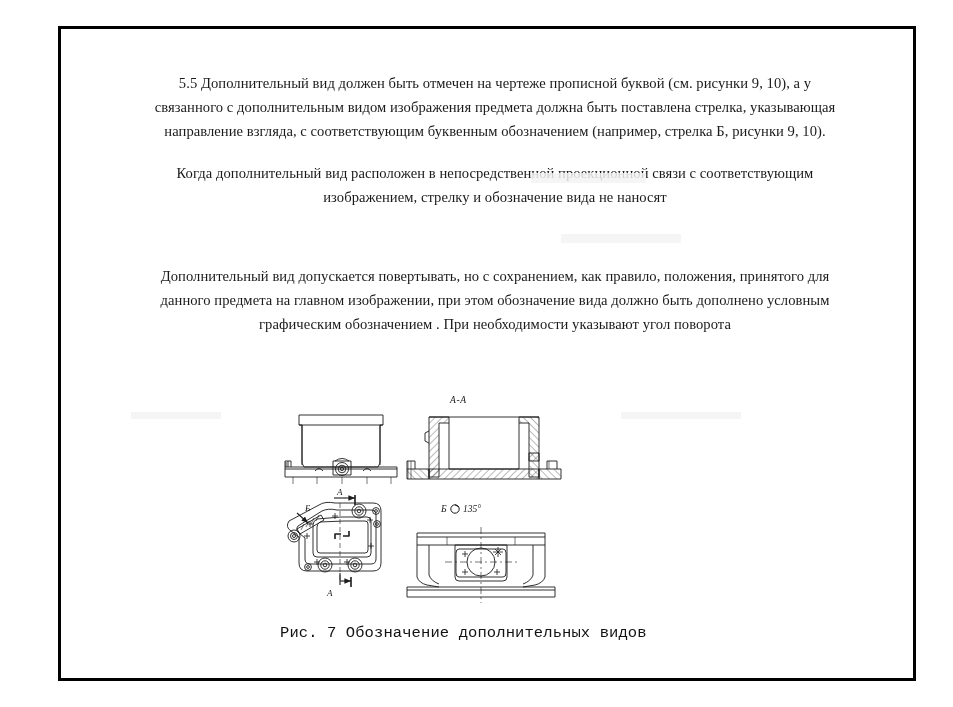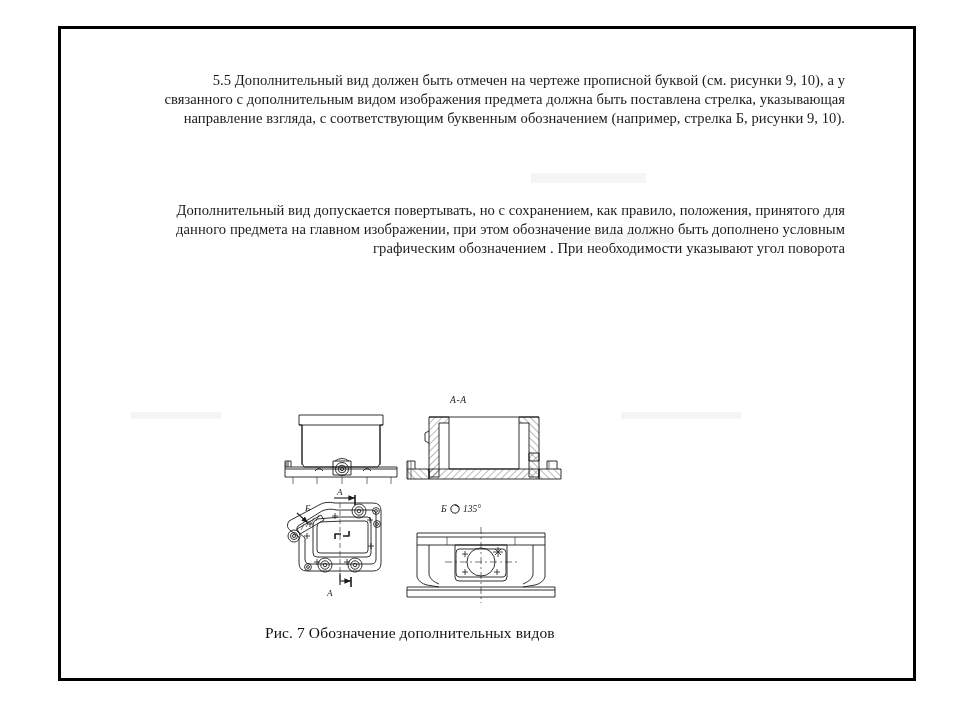--- a/index.html
+++ b/index.html
@@ -30,45 +30,45 @@
     position: absolute;
     left: 84px;
     top: 42px;
     width: 700px;
   }
 
   p.para {
     margin: 0 0 0 0;
     font-family: "Liberation Serif", serif;
     font-size: 14.6px;
-    line-height: 19px;
+    line-height: 24px;
     color: #1a1a1a;
-    text-align: right;
+    text-align: center;
     letter-spacing: 0.05px;
   }
   .gap-a { height: 18px; }
   .gap-b { height: 35px; }
   .gap-c { height: 20px; }
 
   
   #figure {
     position: absolute;
     left: 216px;
     top: 362px;
     width: 290px;
     height: 225px;
   }
   #figure svg { display: block; }
 
   #figure-caption {
     position: absolute;
-    left: 204px;
+    left: 219px;
     top: 595px;
     width: 620px;
-    font-family: Liberation Serif, serif;
+    font-family: Liberation Mono, monospace;
     font-size: 15.5px;
     color: #121212;
     letter-spacing: 0.1px;
     white-space: nowrap;
   }
 
   .smudge {
     position: absolute;
     background: #f3f3f3;
     opacity: 0.85;
@@ -78,20 +78,21 @@
 <body>
 
 <div id="page-frame">
 
   <div class="doc-body">
 
     <p class="para">5.5 Дополнительный вид должен быть отмечен на чертеже прописной буквой (см. рисунки 9, 10), а у связанного с дополнительным видом изображения предмета должна быть поставлена стрелка, указывающая направление взгляда, с соответствующим буквенным обозначением (например, стрелка Б, рисунки 9, 10).</p>
 
     <div class="gap-a"></div>
 
+    <p class="para">Когда дополнительный вид расположен в непосредственной проекционной связи с соответствующим изображением, стрелку и обозначение вида не наносят</p>
 
     <div class="gap-b"></div>
 
 
     <div class="gap-c"></div>
 
     <p class="para">Дополнительный вид допускается повертывать, но с сохранением, как правило, положения, принятого для данного предмета на главном изображении, при этом обозначение вида должно быть дополнено условным графическим обозначением . При необходимости указывают угол поворота</p>
   </div>
 
   <div class="smudge" style="left:470px;top:144px;width:115px;height:10px;"></div>

